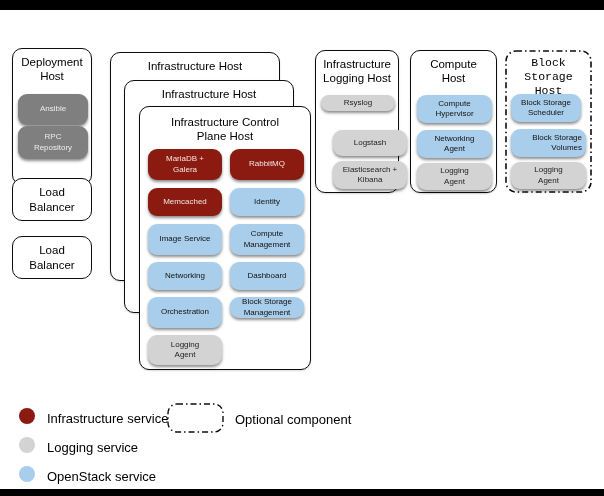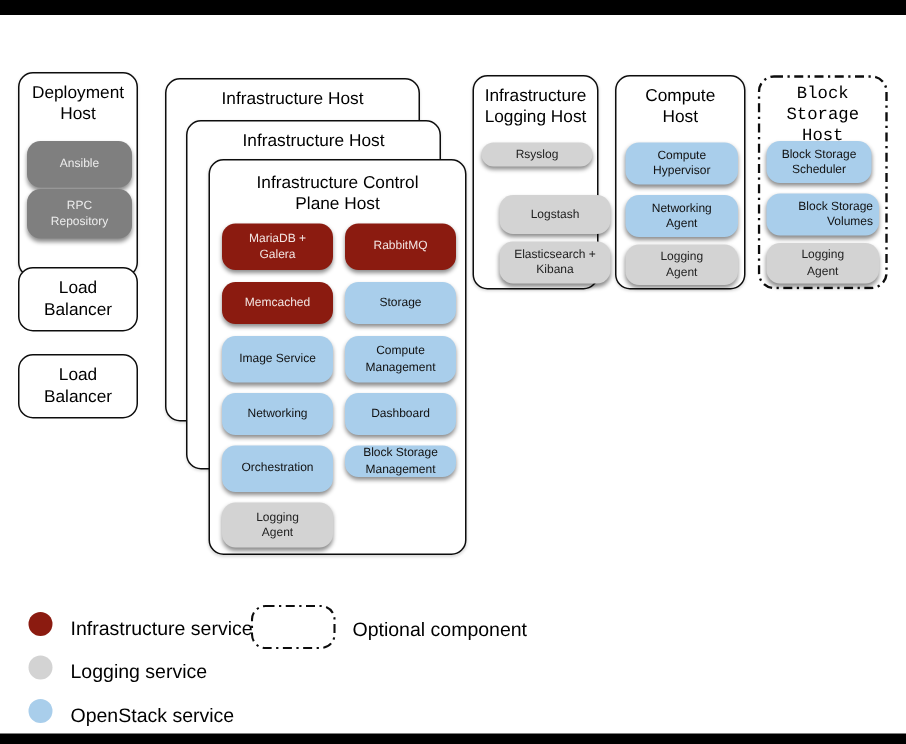--- a/index.html
+++ b/index.html
@@ -80,21 +80,21 @@
     <div class="host-title" style="width:108px; padding-top:8px;">Infrastructure Control Plane Host</div>
 
     <div class="pill red narrow" style="left:8px; top:42px; width:74px; height:31px;">MariaDB + Galera</div>
     <div class="pill red" style="left:8px; top:81px; width:74px; height:28px;">Memcached</div>
     <div class="pill blue" style="left:8px; top:117px; width:74px; height:31px;">Image Service</div>
     <div class="pill blue" style="left:8px; top:155px; width:74px; height:28px;">Networking</div>
     <div class="pill blue" style="left:8px; top:190px; width:74px; height:31px;">Orchestration</div>
     <div class="pill lgray narrow" style="left:8px; top:228px; width:74px; height:30px;">Logging Agent</div>
 
     <div class="pill red" style="left:90px; top:42px; width:74px; height:31px;">RabbitMQ</div>
-    <div class="pill blue" style="left:90px; top:81px; width:74px; height:28px;">Storage</div>
+    <div class="pill blue" style="left:90px; top:81px; width:74px; height:28px;">Identity</div>
     <div class="pill blue" style="left:90px; top:117px; width:74px; height:31px;">Compute Management</div>
     <div class="pill blue" style="left:90px; top:155px; width:74px; height:28px;">Dashboard</div>
     <div class="pill blue" style="left:90px; top:190px; width:74px; height:21px;">Block Storage Management</div>
   </div>
 
   <div class="host" style="left:12px; top:48px; width:80px; height:137px;">
     <div class="host-title" style="max-width:76px;">Deployment Host</div>
     <div class="pill mgray" style="left:5px; top:45px; width:70px; height:31px;">Ansible</div>
     <div class="pill mgray narrow" style="left:5px; top:77px; width:70px; height:33px;">RPC Repository</div>
   </div>

